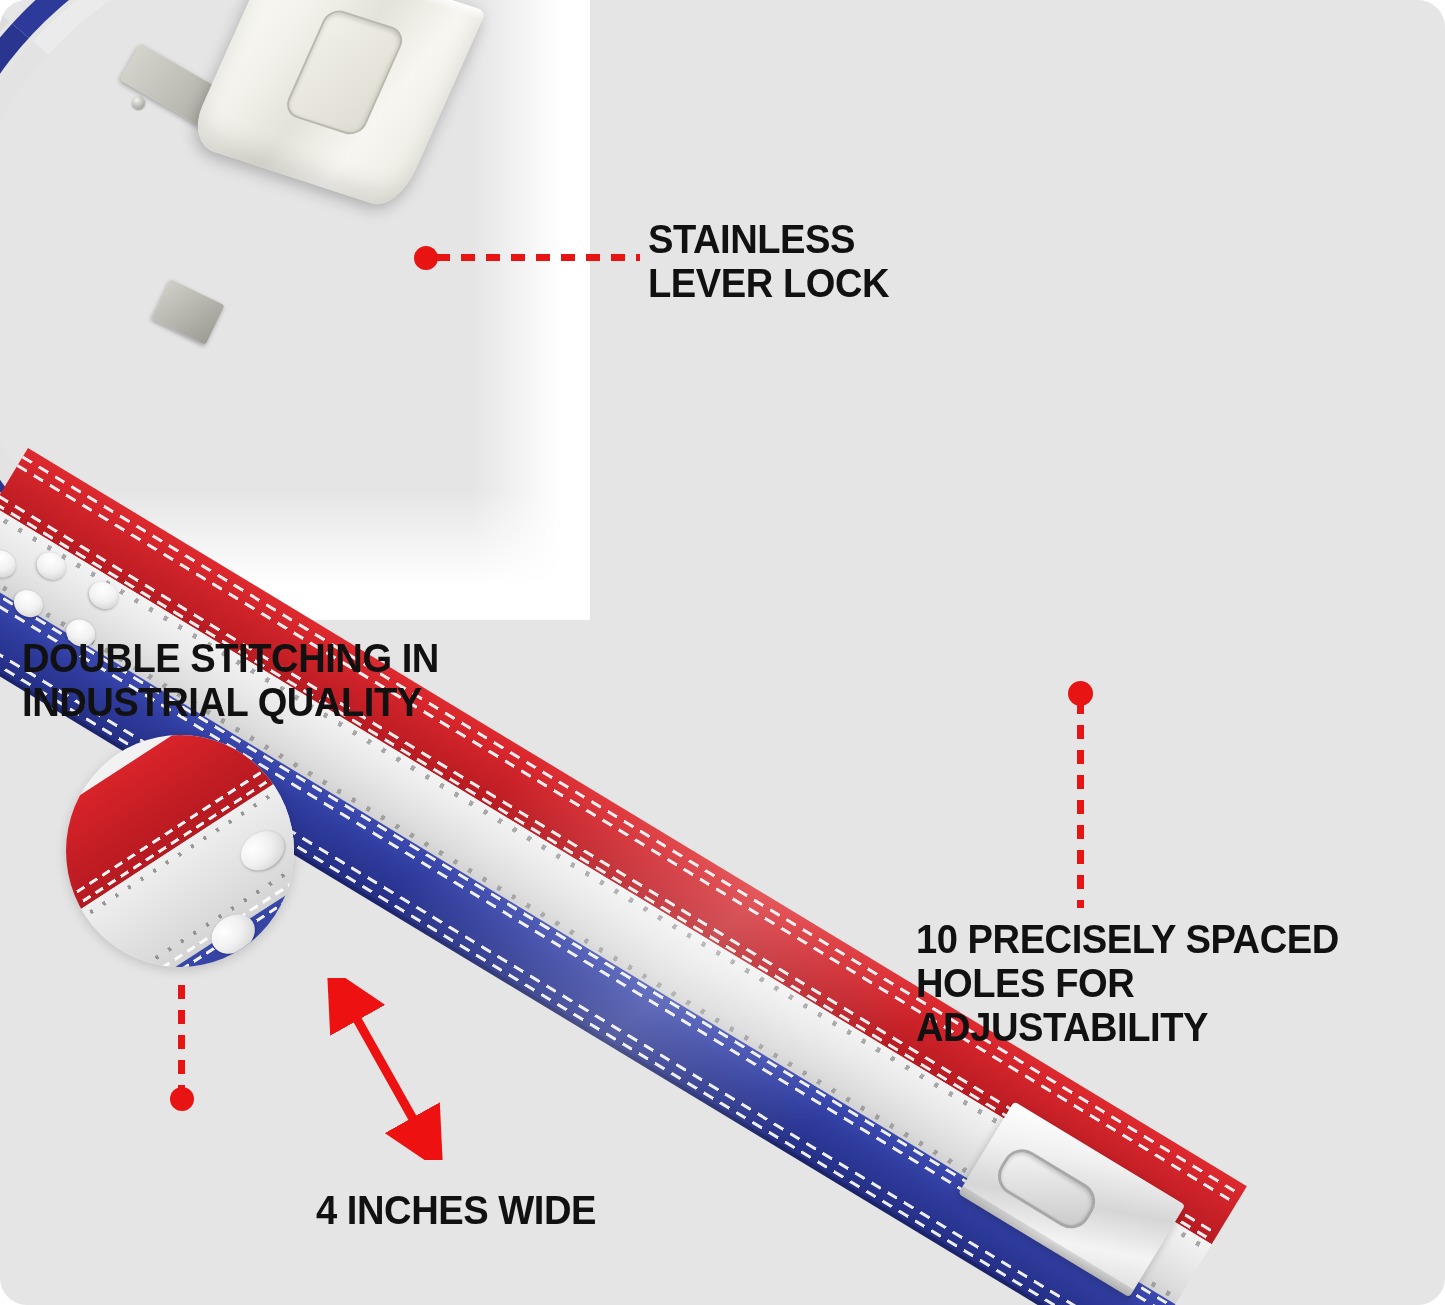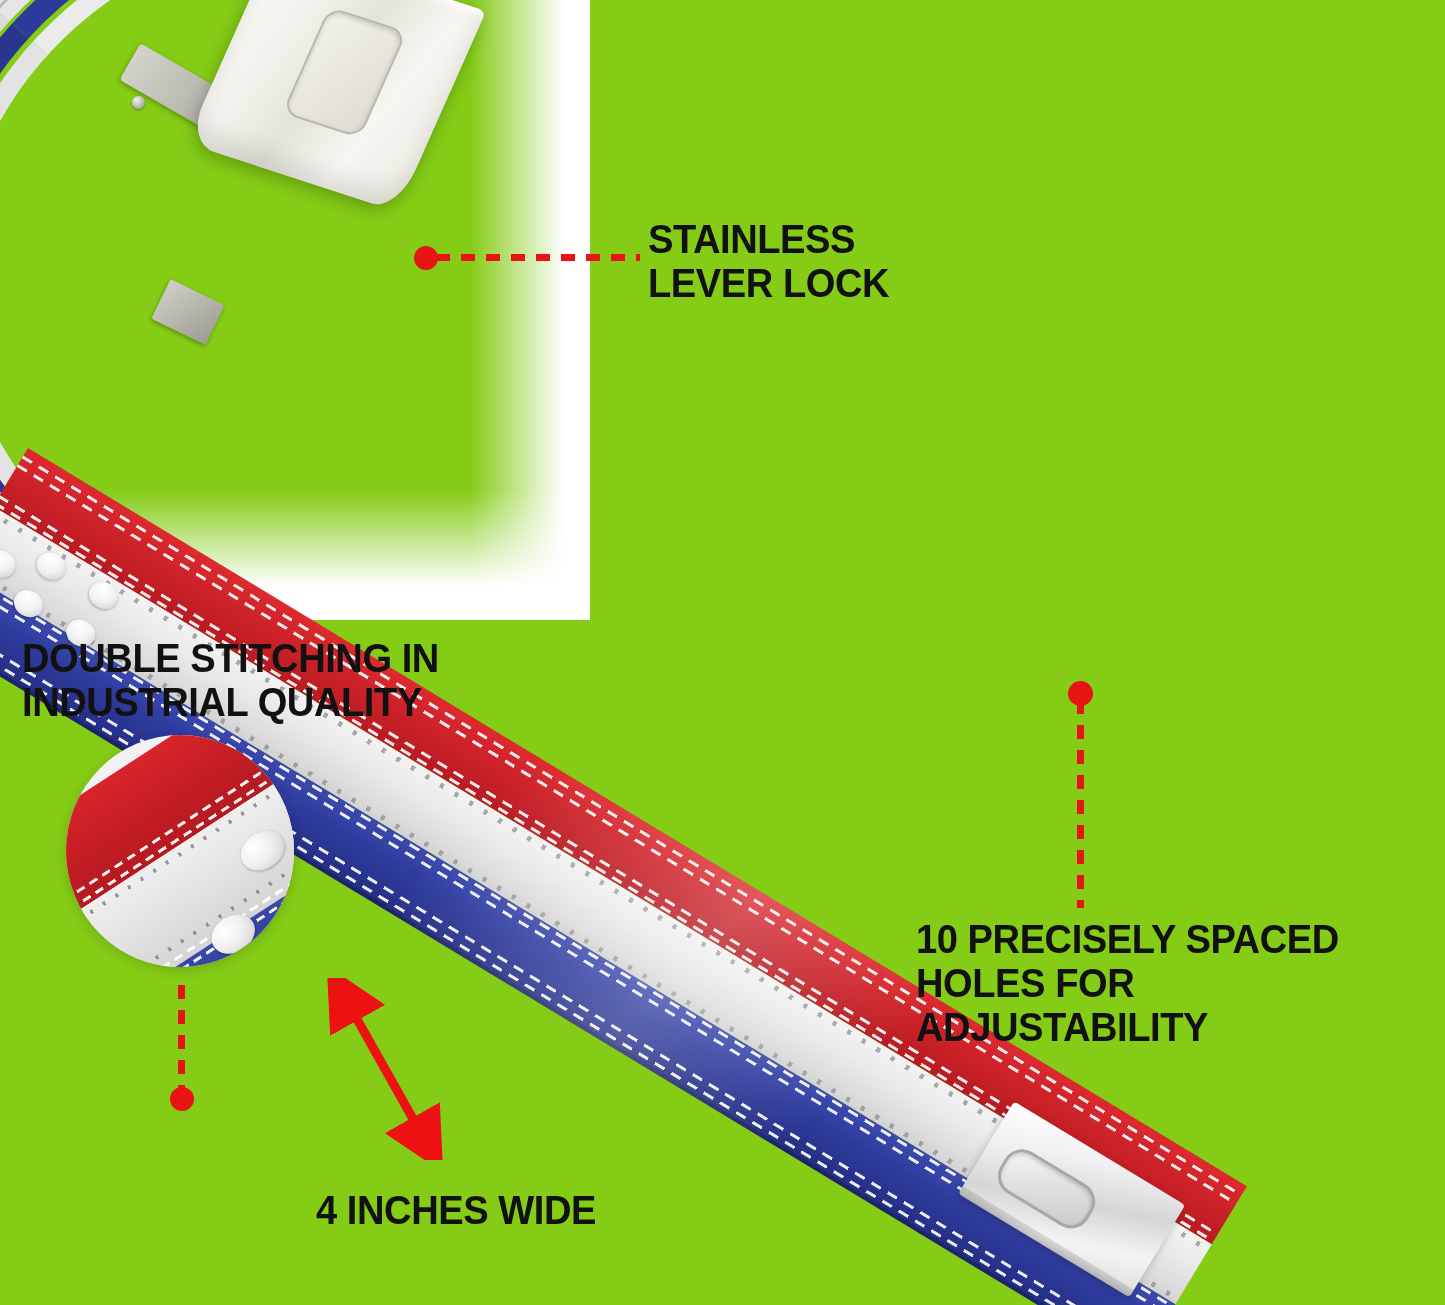--- a/index.html
+++ b/index.html
@@ -7,22 +7,23 @@
     padding: 0;
     background: #ffffff;
   }
   body {
     font-family: "Liberation Sans", sans-serif;
   }
   #stage {
     position: relative;
     width: 1445px;
     height: 1305px;
-    background: #84cc16;
+    background: #e5e5e5;
     overflow: hidden;
+    border-radius: 27px;
   }
 
   
   .callout {
     position: absolute;
     color: #111111;
     font-family: "Liberation Sans", sans-serif;
     font-weight: bold;
     letter-spacing: -0.5px;
     line-height: 1.07;

